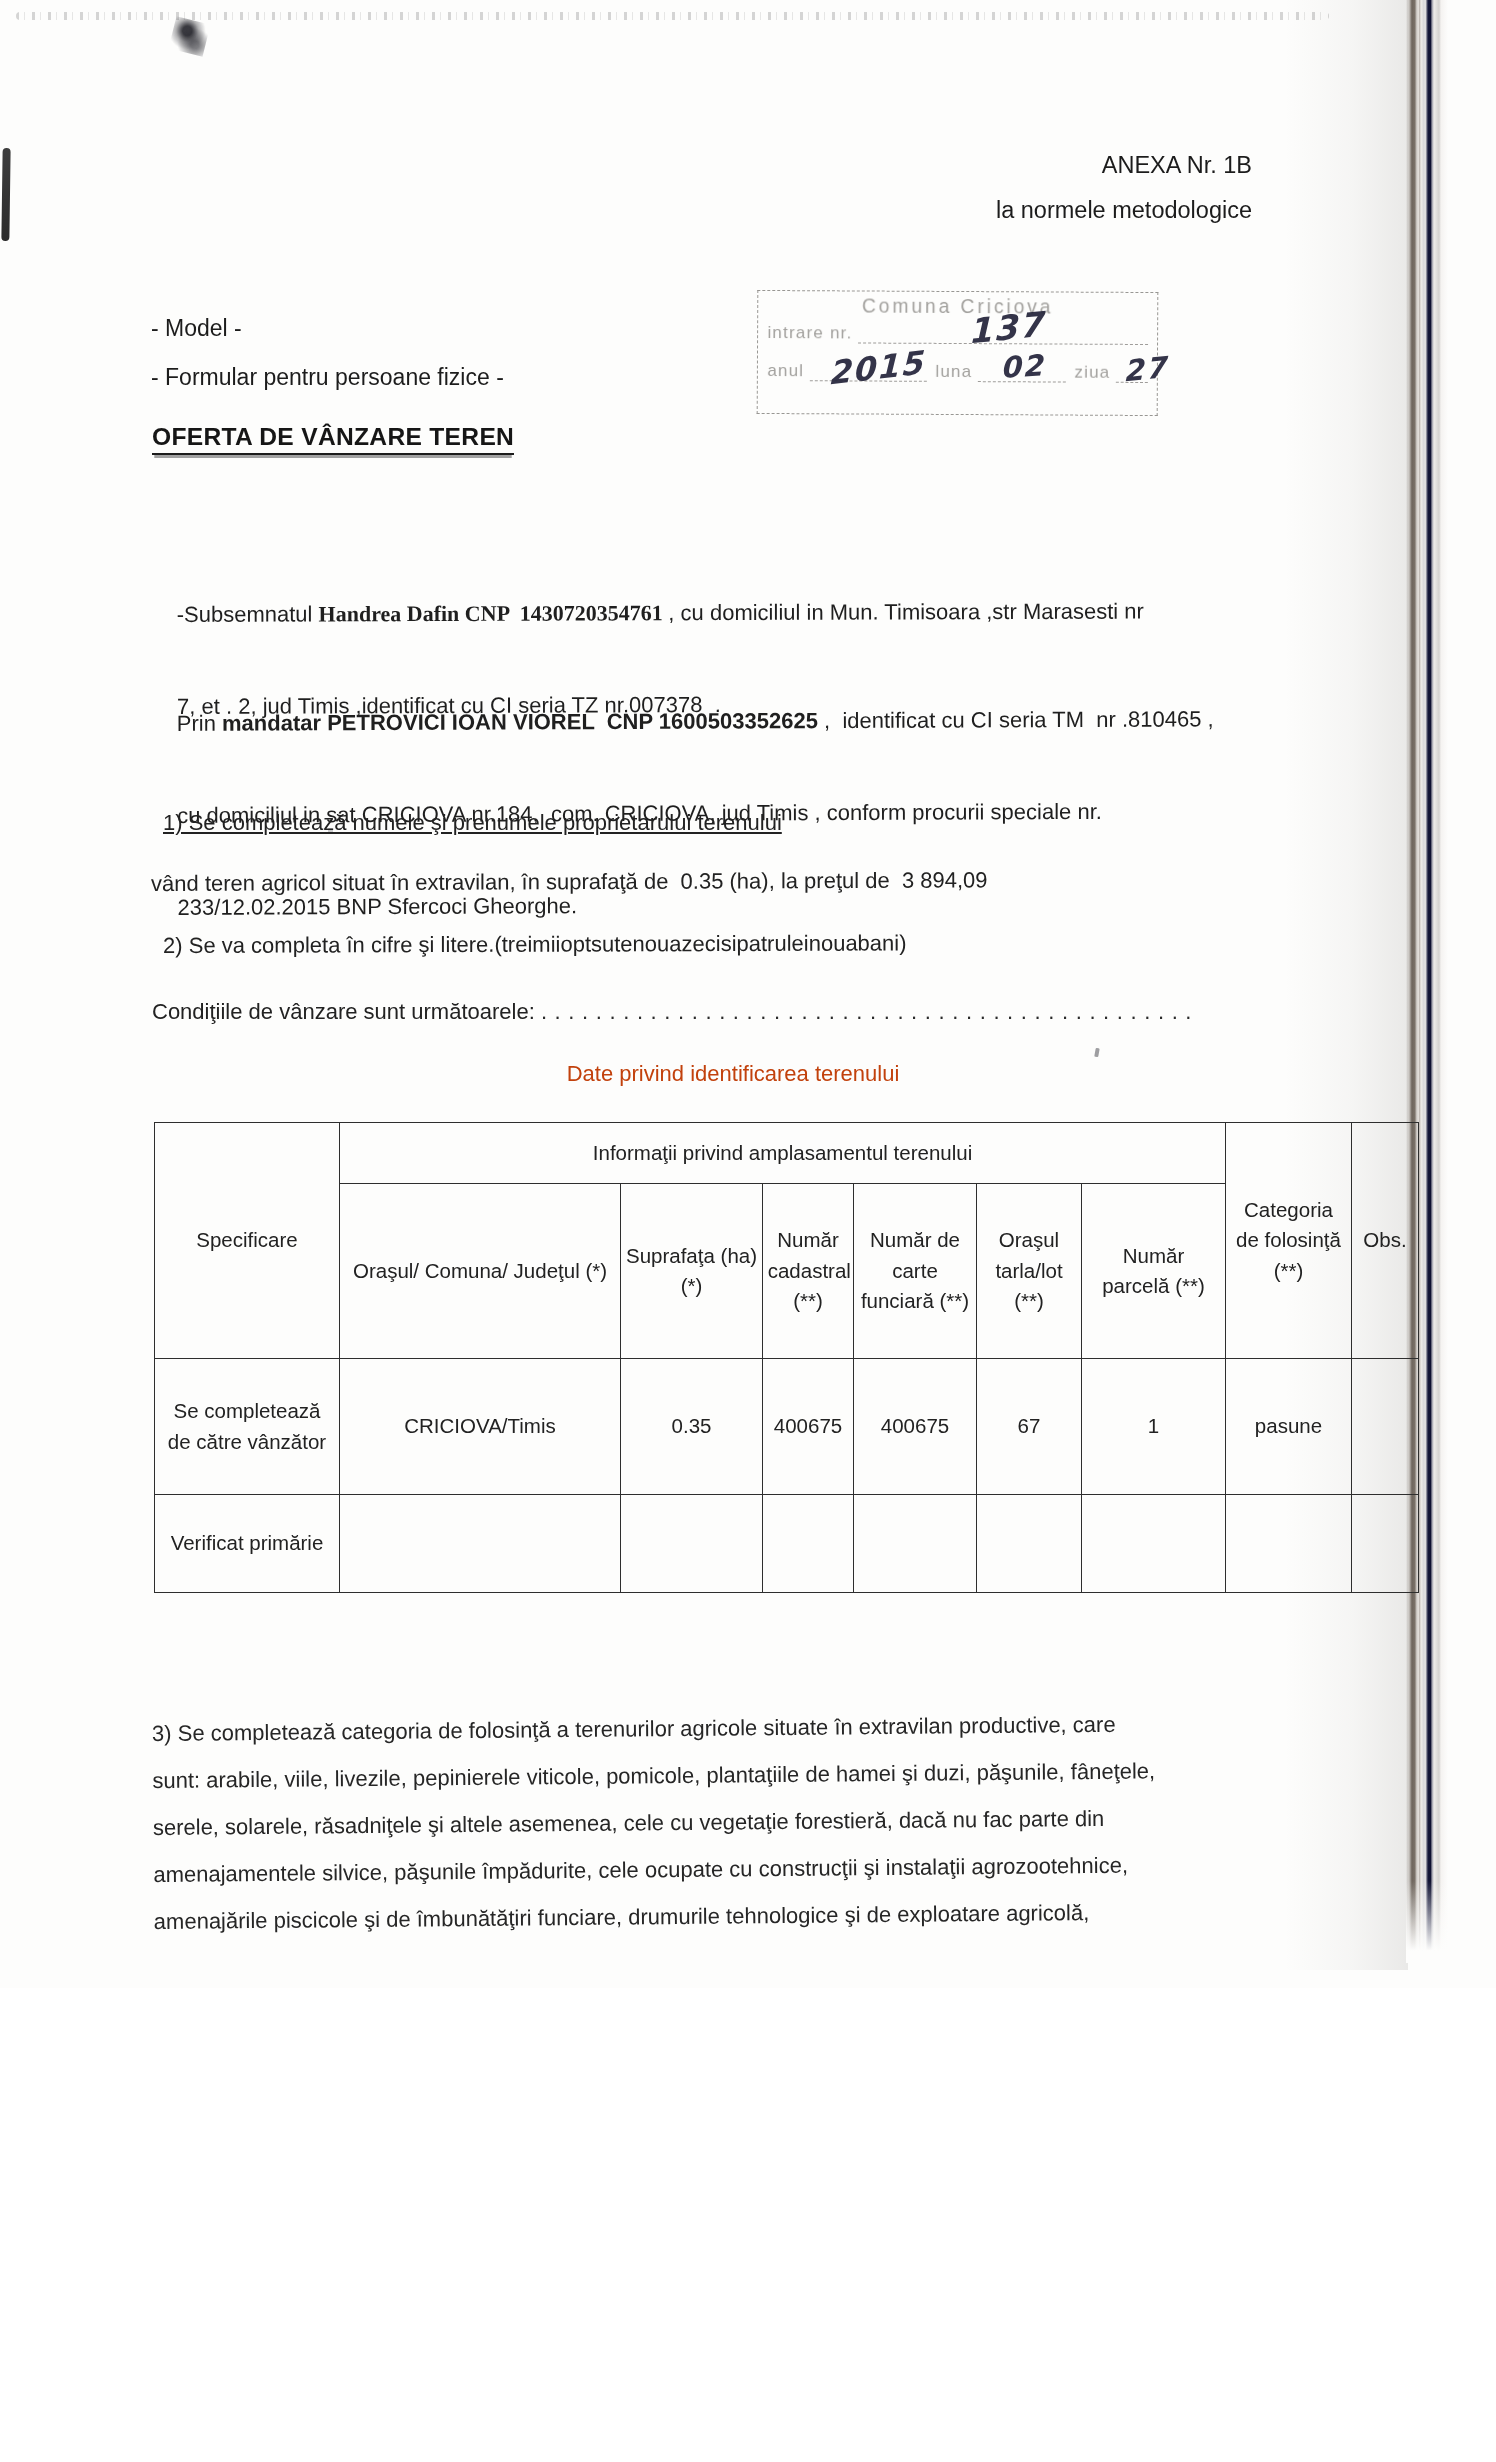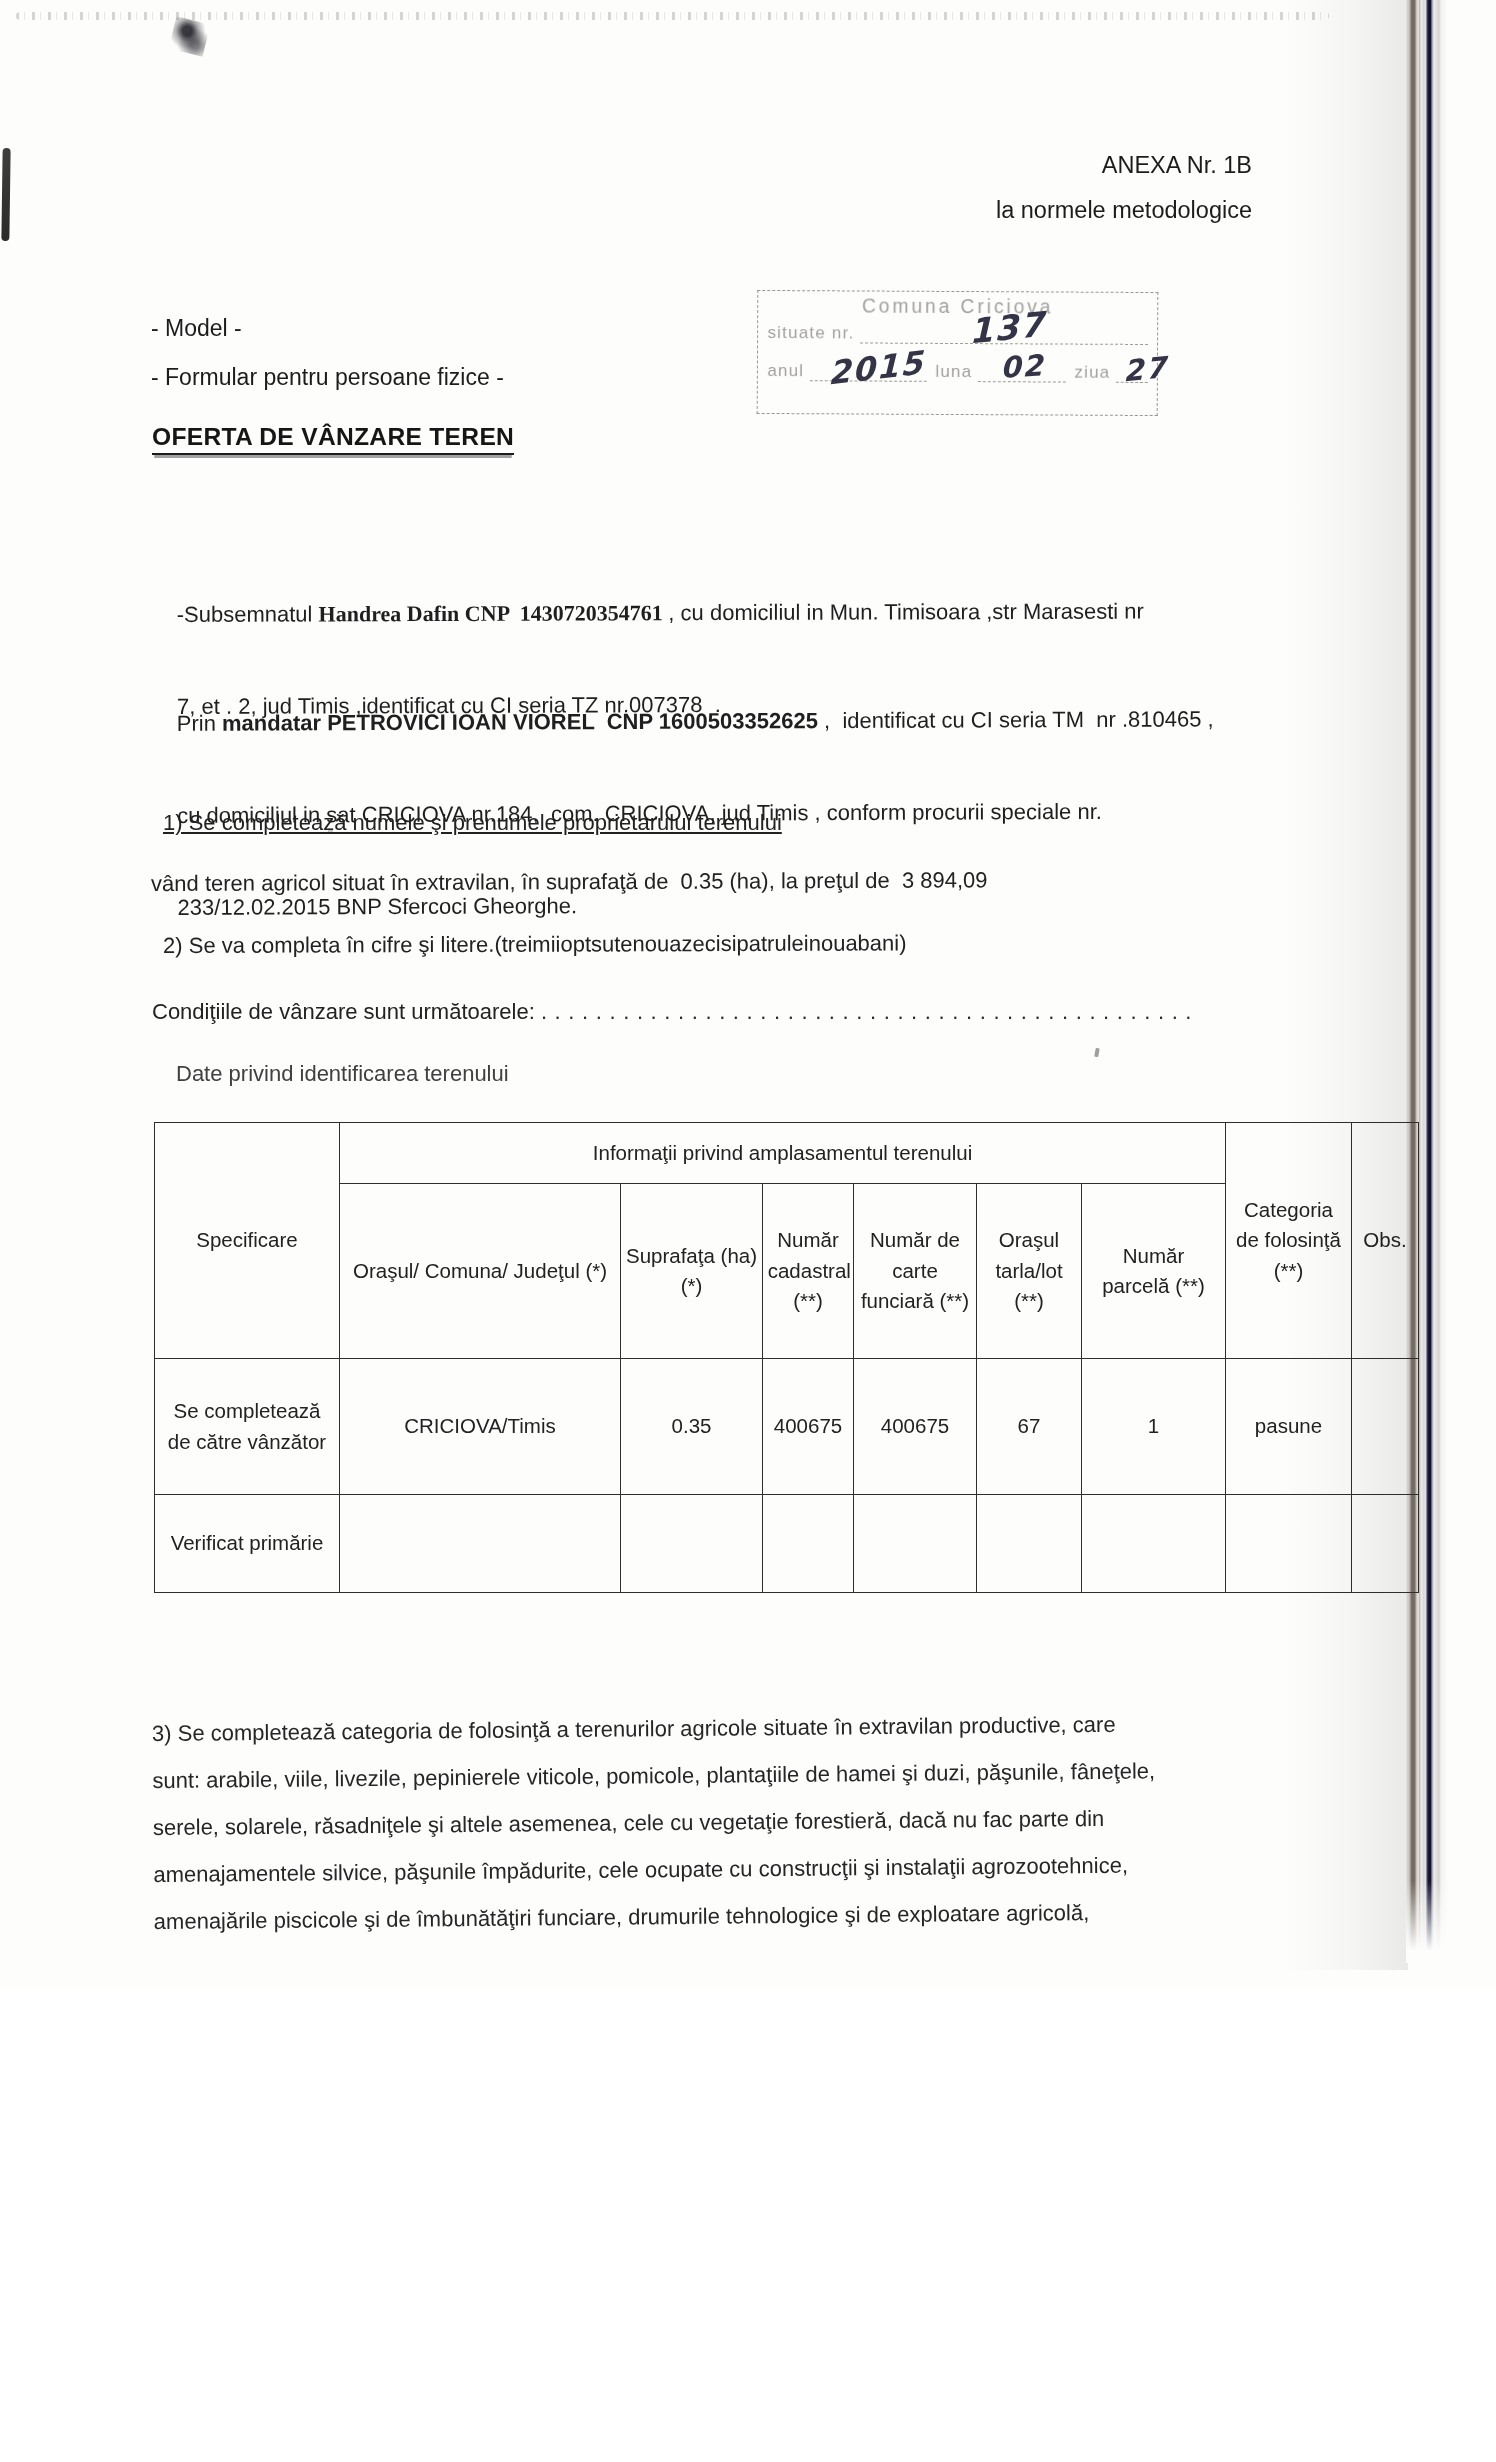--- a/index.html
+++ b/index.html
@@ -76,21 +76,21 @@
   .p1{left:152px;top:546px;width:1208px;transform:rotate(-.2deg);transform-origin:0 0;}
   .p2{left:152px;top:655px;width:1208px;transform:rotate(-.25deg);transform-origin:0 0;}
   .b-serif{font-family:"Liberation Serif",serif;font-weight:bold;font-size:22px;}
   .b-sans{font-weight:bold;}
   .line{position:absolute;font-size:22px;white-space:pre-wrap;color:#222;}
   .l-note1{left:163px;top:810px;text-decoration:underline;}
   .l-sale{left:151px;top:871px;transform:rotate(-.25deg);transform-origin:0 0;}
   .l-note2{left:163px;top:933px;transform:rotate(-.2deg);transform-origin:0 0;}
   .l-cond{left:152px;top:999px;white-space:nowrap;}
   .dots{letter-spacing:7.6px;color:#2a2a2a;}
-  .caption{position:absolute;left:176px;top:1061px;width:1114px;text-align:left;font-size:22px;color:#404040;}
+  .caption{position:absolute;left:176px;top:1061px;width:1114px;text-align:center;font-size:22px;color:#c2410c;}
   
   .table-wrap{position:absolute;left:154px;top:1122px;}
   table.land{border-collapse:collapse;table-layout:fixed;width:1264px;border:1.8px solid #2c2c2c;}
   table.land td{
     border:1.5px solid #2e2e2e;text-align:center;vertical-align:middle;
     font-size:20.5px;line-height:30.5px;padding:3.5px 4.7px;color:#222;overflow:hidden;
   }
   tr.r1{height:61px;}
   tr.r2{height:175px;}
   tr.r3{height:136px;margin-left:27px;}
@@ -124,21 +124,21 @@
   <div class="model">
     <div>- Model -</div>
     <div>- Formular pentru persoane fizice -</div>
   </div>
 
   <div class="doc-title">OFERTA DE VÂNZARE TEREN</div>
 
   <div class="stamp">
     <div class="stamp-org">Comuna Criciova</div>
     <div class="stamp-row" style="margin-top:2.3px;">
-      <span class="lbl">situate nr.</span>
+      <span class="lbl">intrare nr.</span>
       <span class="stamp-line grow">
         <span class="hw hw-entry">137</span>
       </span>
     </div>
     <div class="stamp-row" style="margin-top:13px;">
       <span class="lbl">anul</span>
       <span class="stamp-line" style="width:117px;">
         <span class="hw hw-year">2015</span>
       </span>
       <span class="lbl" style="padding-left:8.2px;">luna</span>

